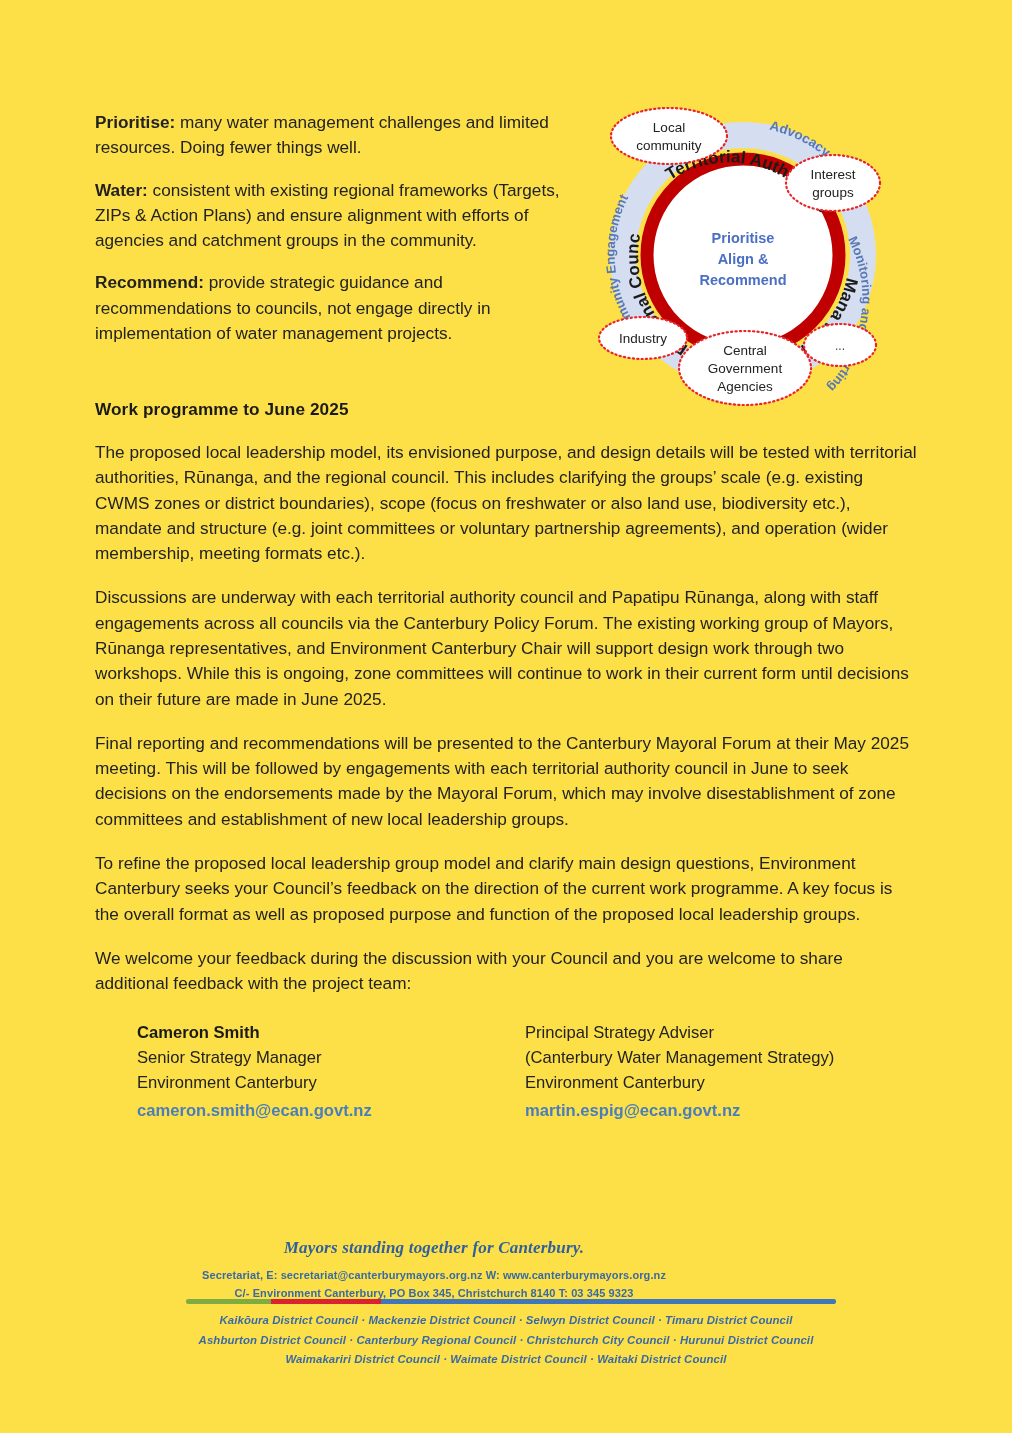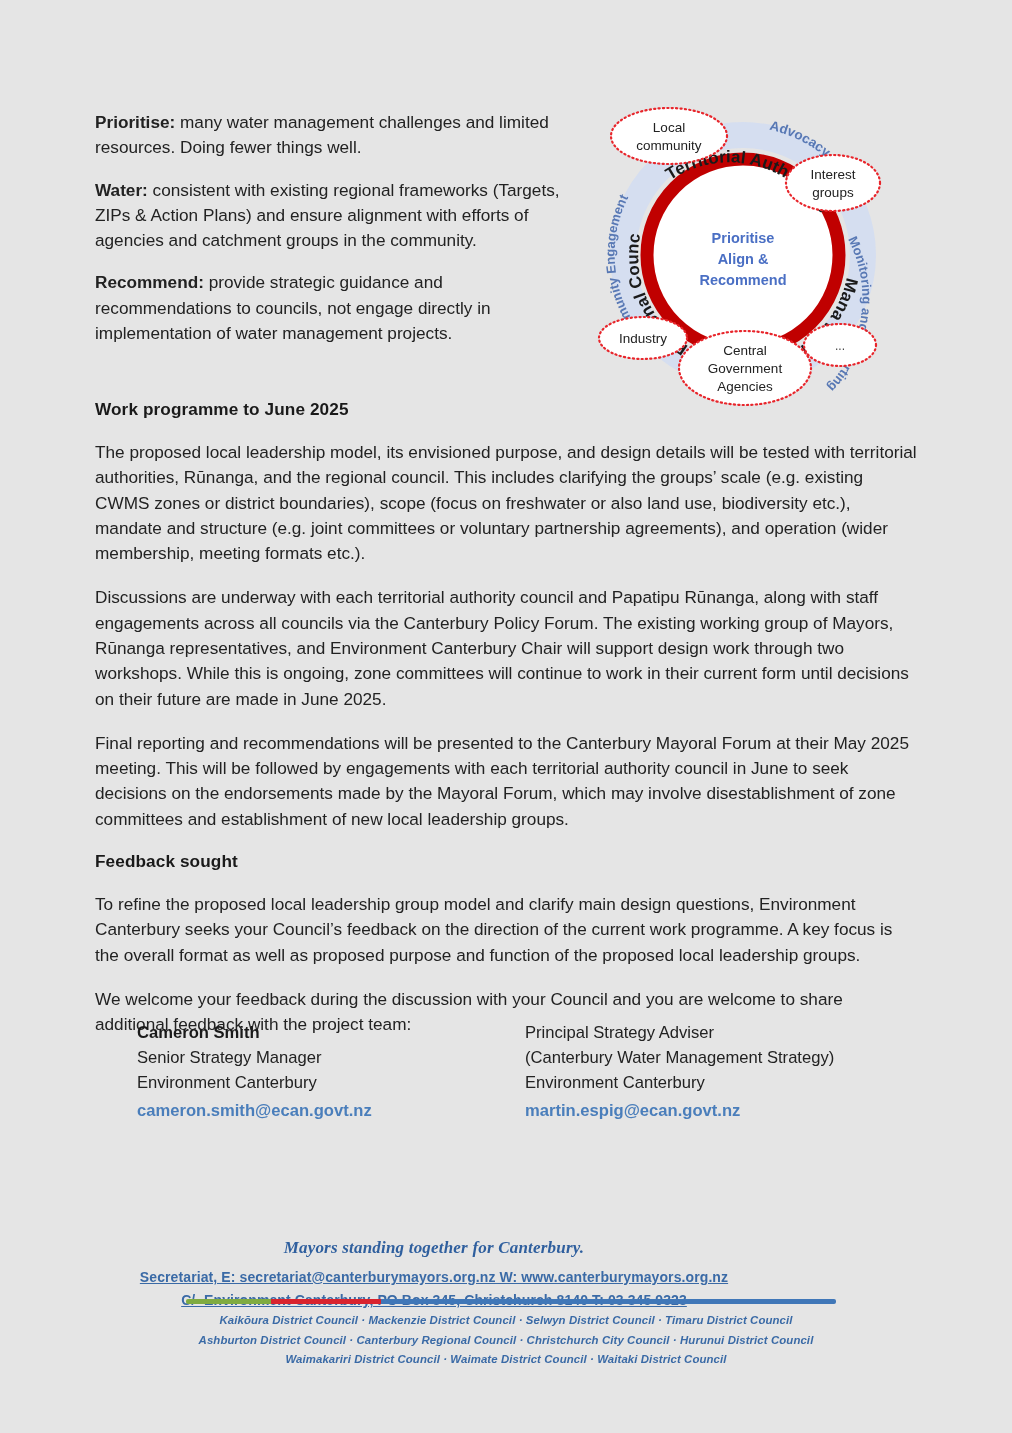--- a/index.html
+++ b/index.html
@@ -12,21 +12,21 @@
     width: 1012px;
     height: 1433px;
     position: relative;
     font-family: "Liberation Sans", sans-serif;
     color: #1a1a1a;
     overflow: hidden;
   }
   .page {
     position: absolute;
     inset: 0;
-    background: #e5e5e5;
+    background: #fde047;
   }
 
   
   .top-region {
     position: absolute;
     left: 0; top: 0;
     width: 1012px;
     height: 400px;
   }
   .intro-col {
@@ -120,26 +120,25 @@
   .footer .tagline {
     font-family: "Liberation Serif", serif;
     font-size: 17px;
     font-weight: bold;
     font-style: italic;
     color: #2f5f9e;
     letter-spacing: .2px;
     margin-bottom: 8px;
   }
   .footer .fine {
-    font-size: 14px;
+    font-size: 11px;
     font-weight: bold;
     line-height: 1.65;
     color: #3a6aa6;
     letter-spacing: .1px;
-    text-decoration: underline;
   }
   .rule-wrap {
     position: absolute;
     left: 186px;
     top: 1299px;
     width: 650px;
     height: 5px;
     display: flex;
     border-radius: 2px;
     overflow: hidden;
@@ -253,21 +252,20 @@
     </div>
   </div>
 
   <div class="body-col">
 
     <h2 class="section-head">Work programme to June 2025</h2>
     <p>The proposed local leadership model, its envisioned purpose, and design details will be tested with territorial authorities, Rūnanga, and the regional council. This includes clarifying the groups’ scale (e.g. existing CWMS zones or district boundaries), scope (focus on freshwater or also land use, biodiversity etc.), mandate and structure (e.g. joint committees or voluntary partnership agreements), and operation (wider membership, meeting formats etc.).</p>
     <p>Discussions are underway with each territorial authority council and Papatipu Rūnanga, along with staff engagements across all councils via the Canterbury Policy Forum. The existing working group of Mayors, Rūnanga representatives, and Environment Canterbury Chair will support design work through two workshops. While this is ongoing, zone committees will continue to work in their current form until decisions on their future are made in June 2025.</p>
     <p>Final reporting and recommendations will be presented to the Canterbury Mayoral Forum at their May 2025 meeting. This will be followed by engagements with each territorial authority council in June to seek decisions on the endorsements made by the Mayoral Forum, which may involve disestablishment of zone committees and establishment of new local leadership groups.</p>
 
-    <h2 class="section-head gap-before">Feedback sought</h2>
     <p>To refine the proposed local leadership group model and clarify main design questions, Environment Canterbury seeks your Council’s feedback on the direction of the current work programme. A key focus is the overall format as well as proposed purpose and function of the proposed local leadership groups.</p>
     <p>We welcome your feedback during the discussion with your Council and you are welcome to share additional feedback with the project team:</p>
   </div>
 
   <div class="contacts">
 
     <div class="contact-card">
       <div class="name">Cameron Smith</div>
       <div class="line">Senior Strategy Manager</div>
       <div class="line">Environment Canterbury</div>

